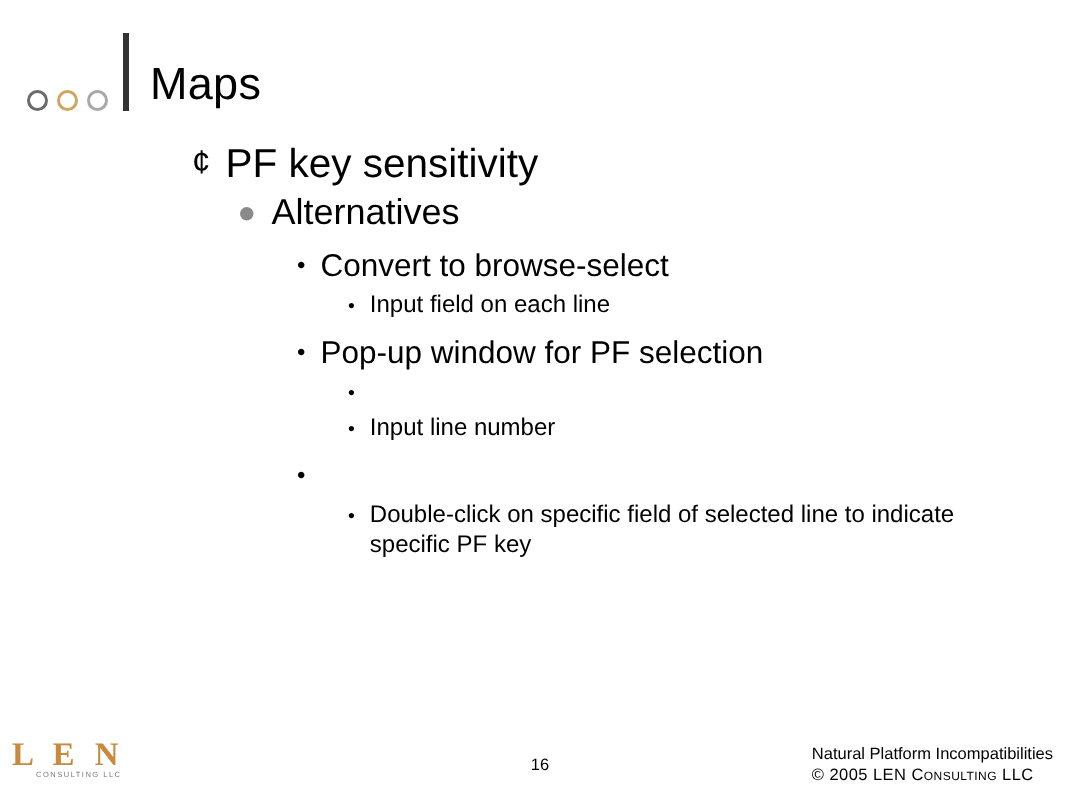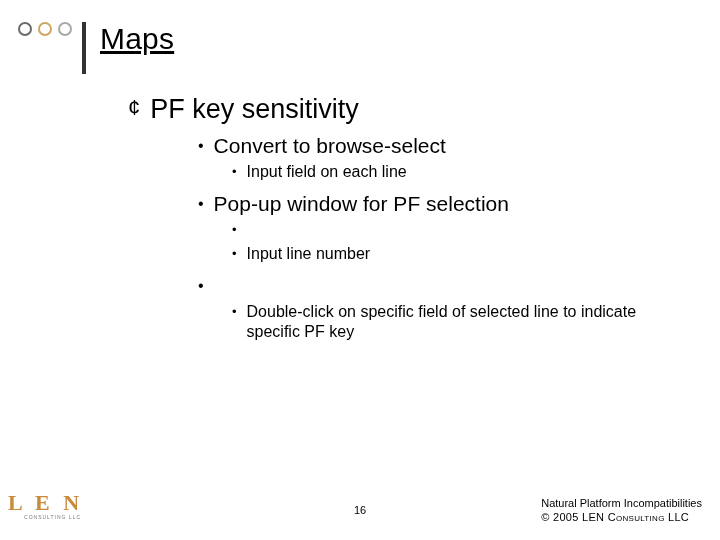--- a/index.html
+++ b/index.html
@@ -1,19 +1,19 @@
 <!DOCTYPE html>
 <html><head>
 <meta charset="utf-8">
 <style>
   * { box-sizing: border-box; margin: 0; padding: 0; }
   html, body { width: 720px; height: 540px; background: #fff; font-family: Arial, Helvetica, sans-serif; color: #000; }
   .slide { position: relative; width: 720px; height: 540px; }
 
-  .header-row { position: absolute; top: 22px; left: 18px; display: flex; align-items: flex-start; text-decoration: underline; }
+  .header-row { position: absolute; top: 22px; left: 18px; display: flex; align-items: flex-end; }
   .dots { display: flex; gap: 6px; margin-right: 10px; }
   .dot { width: 14px; height: 14px; border-radius: 50%; border: 2px solid; background: transparent; }
   .dot.d1 { border-color: #6b6b6b; }
   .dot.d2 { border-color: #cfa662; }
   .dot.d3 { border-color: #a8a8a8; }
   .vline { width: 4px; height: 52px; background: #333; margin-right: 14px; }
   .title { font-size: 30px; letter-spacing: 0.2px; }
 
   .content { position: absolute; top: 94px; left: 128px; right: 40px; }
 
@@ -57,20 +57,24 @@
     <div class="title">Maps</div>
   </div>
 
   <div class="content">
 
     <div class="lvl1">
       <span class="bullet">¢</span>
       <span class="text">PF key sensitivity</span>
     </div>
 
+    <div class="lvl2">
+      <span class="bullet"></span>
+      <span class="text">Alternatives</span>
+    </div>
 
     <div class="lvl3">
       <span class="bullet">•</span>
       <span class="text">Convert to browse-select</span>
     </div>
     <div class="lvl4">
       <span class="bullet">•</span>
       <span class="text">Input field on each line</span>
     </div>
 

